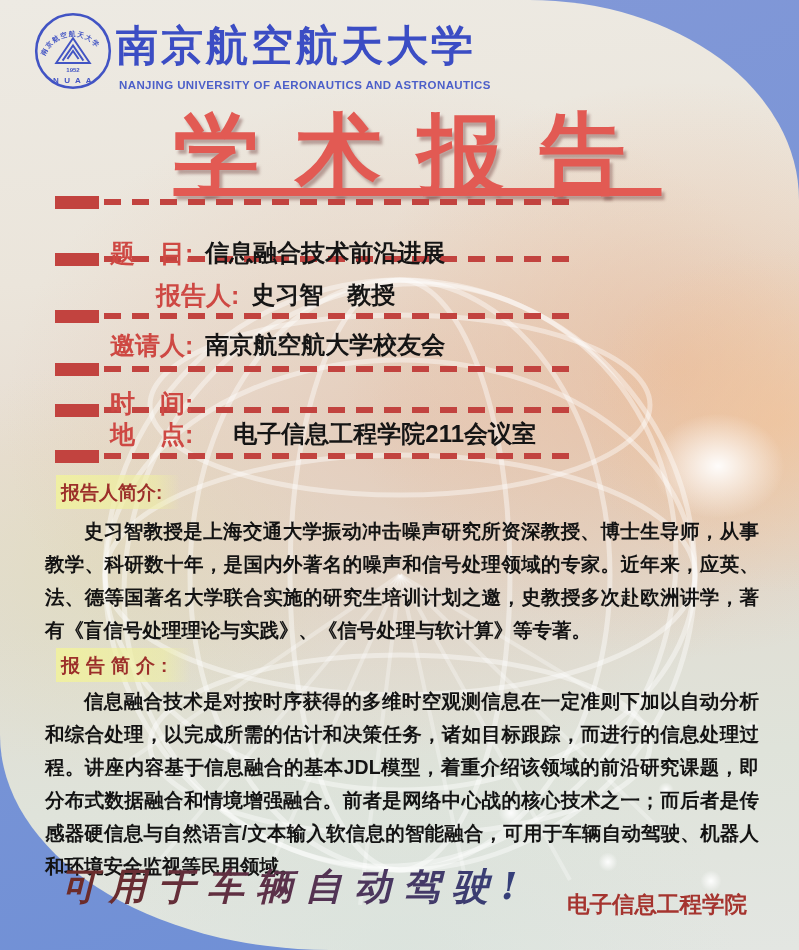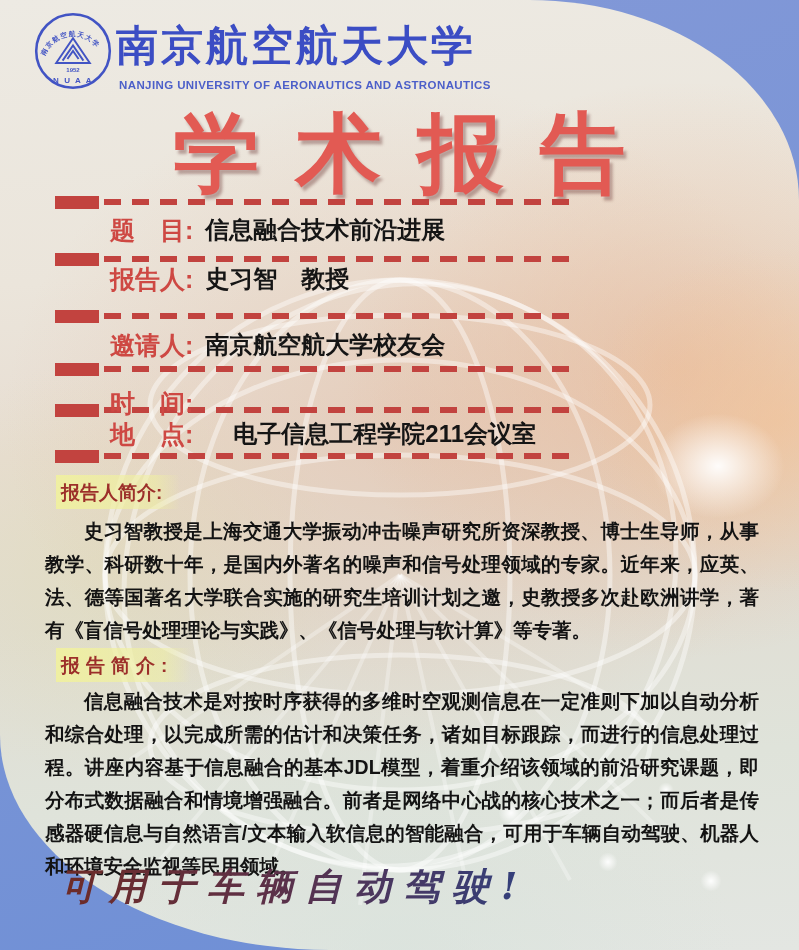--- a/index.html
+++ b/index.html
@@ -36,20 +36,21 @@
     position:absolute; left:119px; top:79px; font-size:11.5px; font-weight:bold;
     color:#4c5fc9; letter-spacing:.4px; white-space:nowrap;
   }
 
   
   .title {
     position:absolute; left:0; right:0; top:96px; text-align:center;
     font-size:86px; font-weight:900; color:#e25a53; letter-spacing:36px; padding-left:36px;
     text-shadow:3px 4px 3px rgba(104,52,50,.4), 1px 1px 0 rgba(255,255,255,.35);
     white-space:nowrap;
+    text-decoration:underline;
   }
 
   
   .bar { position:absolute; left:55px; width:44px; height:13px; background:#c2433f; }
   .dash { position:absolute; left:104px; width:466px; height:6px;
     background:repeating-linear-gradient(90deg,#c2433f 0 17px, transparent 17px 28px); }
 
   
   .row { position:absolute; left:110px; height:34px; display:flex; align-items:center; white-space:nowrap; }
   .row .lbl { font-size:25px; font-weight:800; color:#ce4843; margin-right:12px; }
@@ -144,25 +145,25 @@
   <div class="dash" style="top:256px;"></div>
   <div class="bar" style="top:310px;"></div>
   <div class="dash" style="top:313px;"></div>
   <div class="bar" style="top:363px;"></div>
   <div class="dash" style="top:366px;"></div>
   <div class="bar" style="top:404px;"></div>
   <div class="dash" style="top:407px;"></div>
   <div class="bar" style="top:450px;"></div>
   <div class="dash" style="top:453px;"></div>
 
-  <div class="row" style="top:213px;">
+  <div class="row" style="top:236px;">
     <span class="lbl">题　目:</span>
     <span class="val">信息融合技术前沿进展</span>
   </div>
-  <div class="row" style="top:262px;">
+  <div class="row" style="top:278px;margin-left:46px;">
     <span class="lbl">报告人:</span>
     <span class="val">史习智　教授</span>
   </div>
   <div class="row" style="top:328px;">
     <span class="lbl">邀请人:</span>
     <span class="val">南京航空航大学校友会</span>
   </div>
   <div class="row" style="top:386px;">
     <span class="lbl">时　间:</span>
   </div>
@@ -171,14 +172,15 @@
     <span class="val">电子信息工程学院211会议室</span>
   </div>
 
   <div class="sec-head" style="top:475px;">报告人简介:</div>
   <div class="para" style="top:517px;font-family:Liberation Mono, monospace;">史习智教授是上海交通大学振动冲击噪声研究所资深教授、博士生导师，从事教学、科研数十年，是国内外著名的噪声和信号处理领域的专家。近年来，应英、法、德等国著名大学联合实施的研究生培训计划之邀，史教授多次赴欧洲讲学，著有《盲信号处理理论与实践》、《信号处理与软计算》等专著。</div>
 
   <div class="sec-head spaced" style="top:648px;">报告简介:</div>
   <div class="para" style="top:685px;">信息融合技术是对按时序获得的多维时空观测信息在一定准则下加以自动分析和综合处理，以完成所需的估计和决策任务，诸如目标跟踪，而进行的信息处理过程。讲座内容基于信息融合的基本JDL模型，着重介绍该领域的前沿研究课题，即分布式数据融合和情境增强融合。前者是网络中心战的核心技术之一；而后者是传感器硬信息与自然语言/文本输入软信息的智能融合，可用于车辆自动驾驶、机器人和环境安全监视等民用领域。</div>
 
   <div class="welcome">可用于车辆自动驾驶!</div>
+  <div class="dept">电子信息工程学院</div>
 
 </div>
 
 </body></html>

